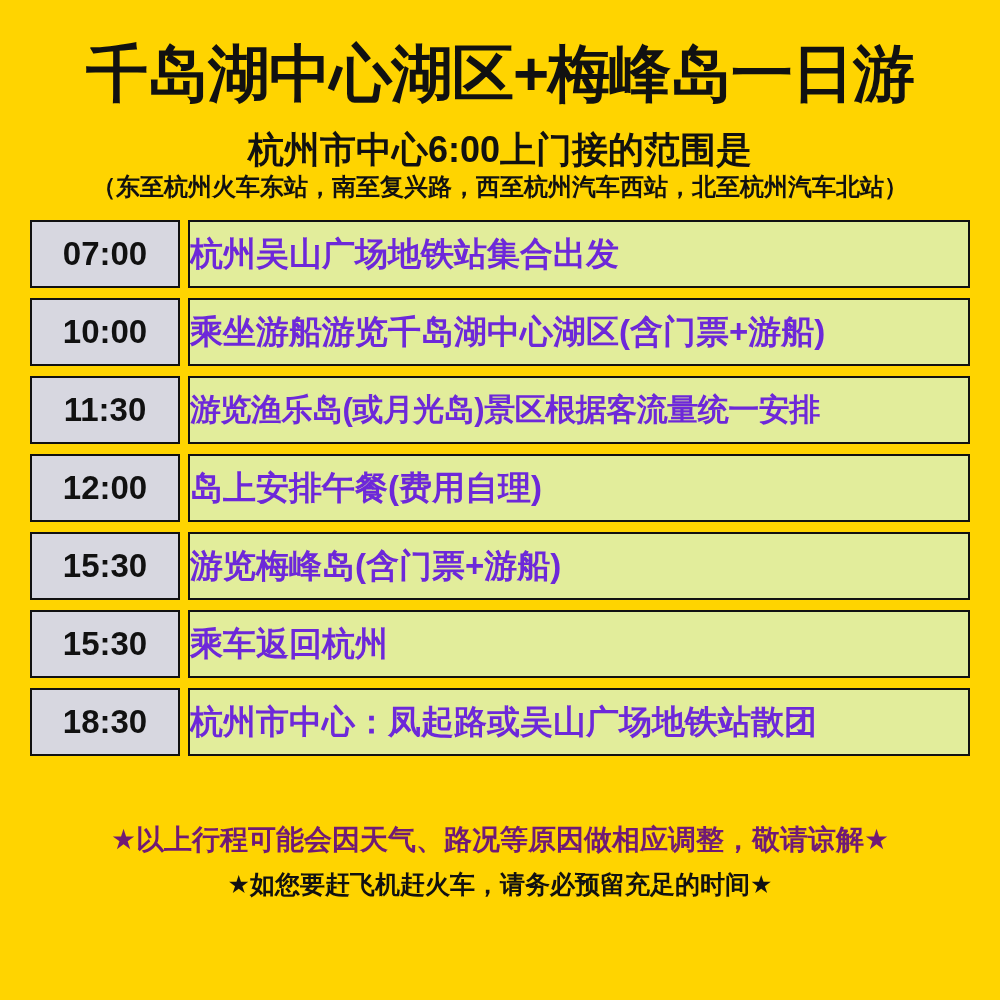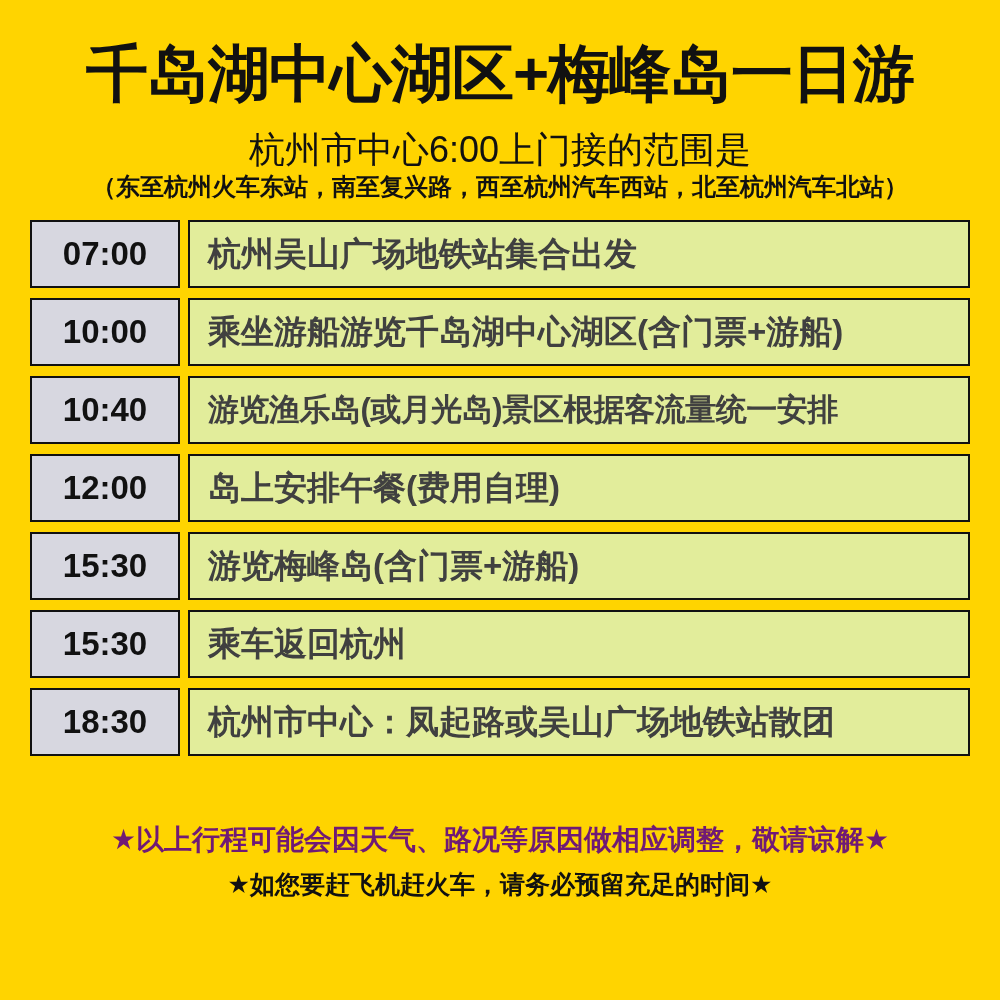--- a/index.html
+++ b/index.html
@@ -26,21 +26,21 @@
     font-size: 62px;
     font-weight: bold;
     color: #111111;
     letter-spacing: -1px;
     line-height: 1.1;
     white-space: nowrap;
   }
   .subtitle {
     text-align: center;
     font-size: 36px;
-    font-weight: normal;
+    font-weight: bold;
     color: #111111;
     margin-top: 22px;
     line-height: 1.1;
   }
   .range-note {
     text-align: center;
     font-size: 24px;
     font-weight: bold;
     color: #111111;
     margin-top: 4px;
@@ -70,24 +70,24 @@
     font-weight: bold;
     color: #111111;
     box-sizing: border-box;
   }
   .desc-cell {
     flex: 1 1 auto;
     background: #E2ED9B;
     border: 2px solid #111111;
     display: flex;
     align-items: center;
-    padding-left: 18px;
+    padding-left: 0;
     font-size: 33px;
     font-weight: bold;
-    color: #404040;
+    color: #6d28d9;
     box-sizing: border-box;
     white-space: nowrap;
     overflow: hidden;
   }
   .desc-cell.tight {
     font-size: 31px;
     letter-spacing: -0.5px;
   }
   .footer {
     margin-top: 24px;
@@ -125,21 +125,21 @@
       <div class="time-cell">07:00</div>
       <div class="desc-cell">杭州吴山广场地铁站集合出发</div>
     </div>
 
     <div class="row">
       <div class="time-cell">10:00</div>
       <div class="desc-cell">乘坐游船游览千岛湖中心湖区(含门票+游船)</div>
     </div>
 
     <div class="row">
-      <div class="time-cell">10:40</div>
+      <div class="time-cell">11:30</div>
       <div class="desc-cell tight">游览渔乐岛(或月光岛)景区根据客流量统一安排</div>
     </div>
 
     <div class="row">
       <div class="time-cell">12:00</div>
       <div class="desc-cell">岛上安排午餐(费用自理)</div>
     </div>
 
     <div class="row">
       <div class="time-cell">15:30</div>

